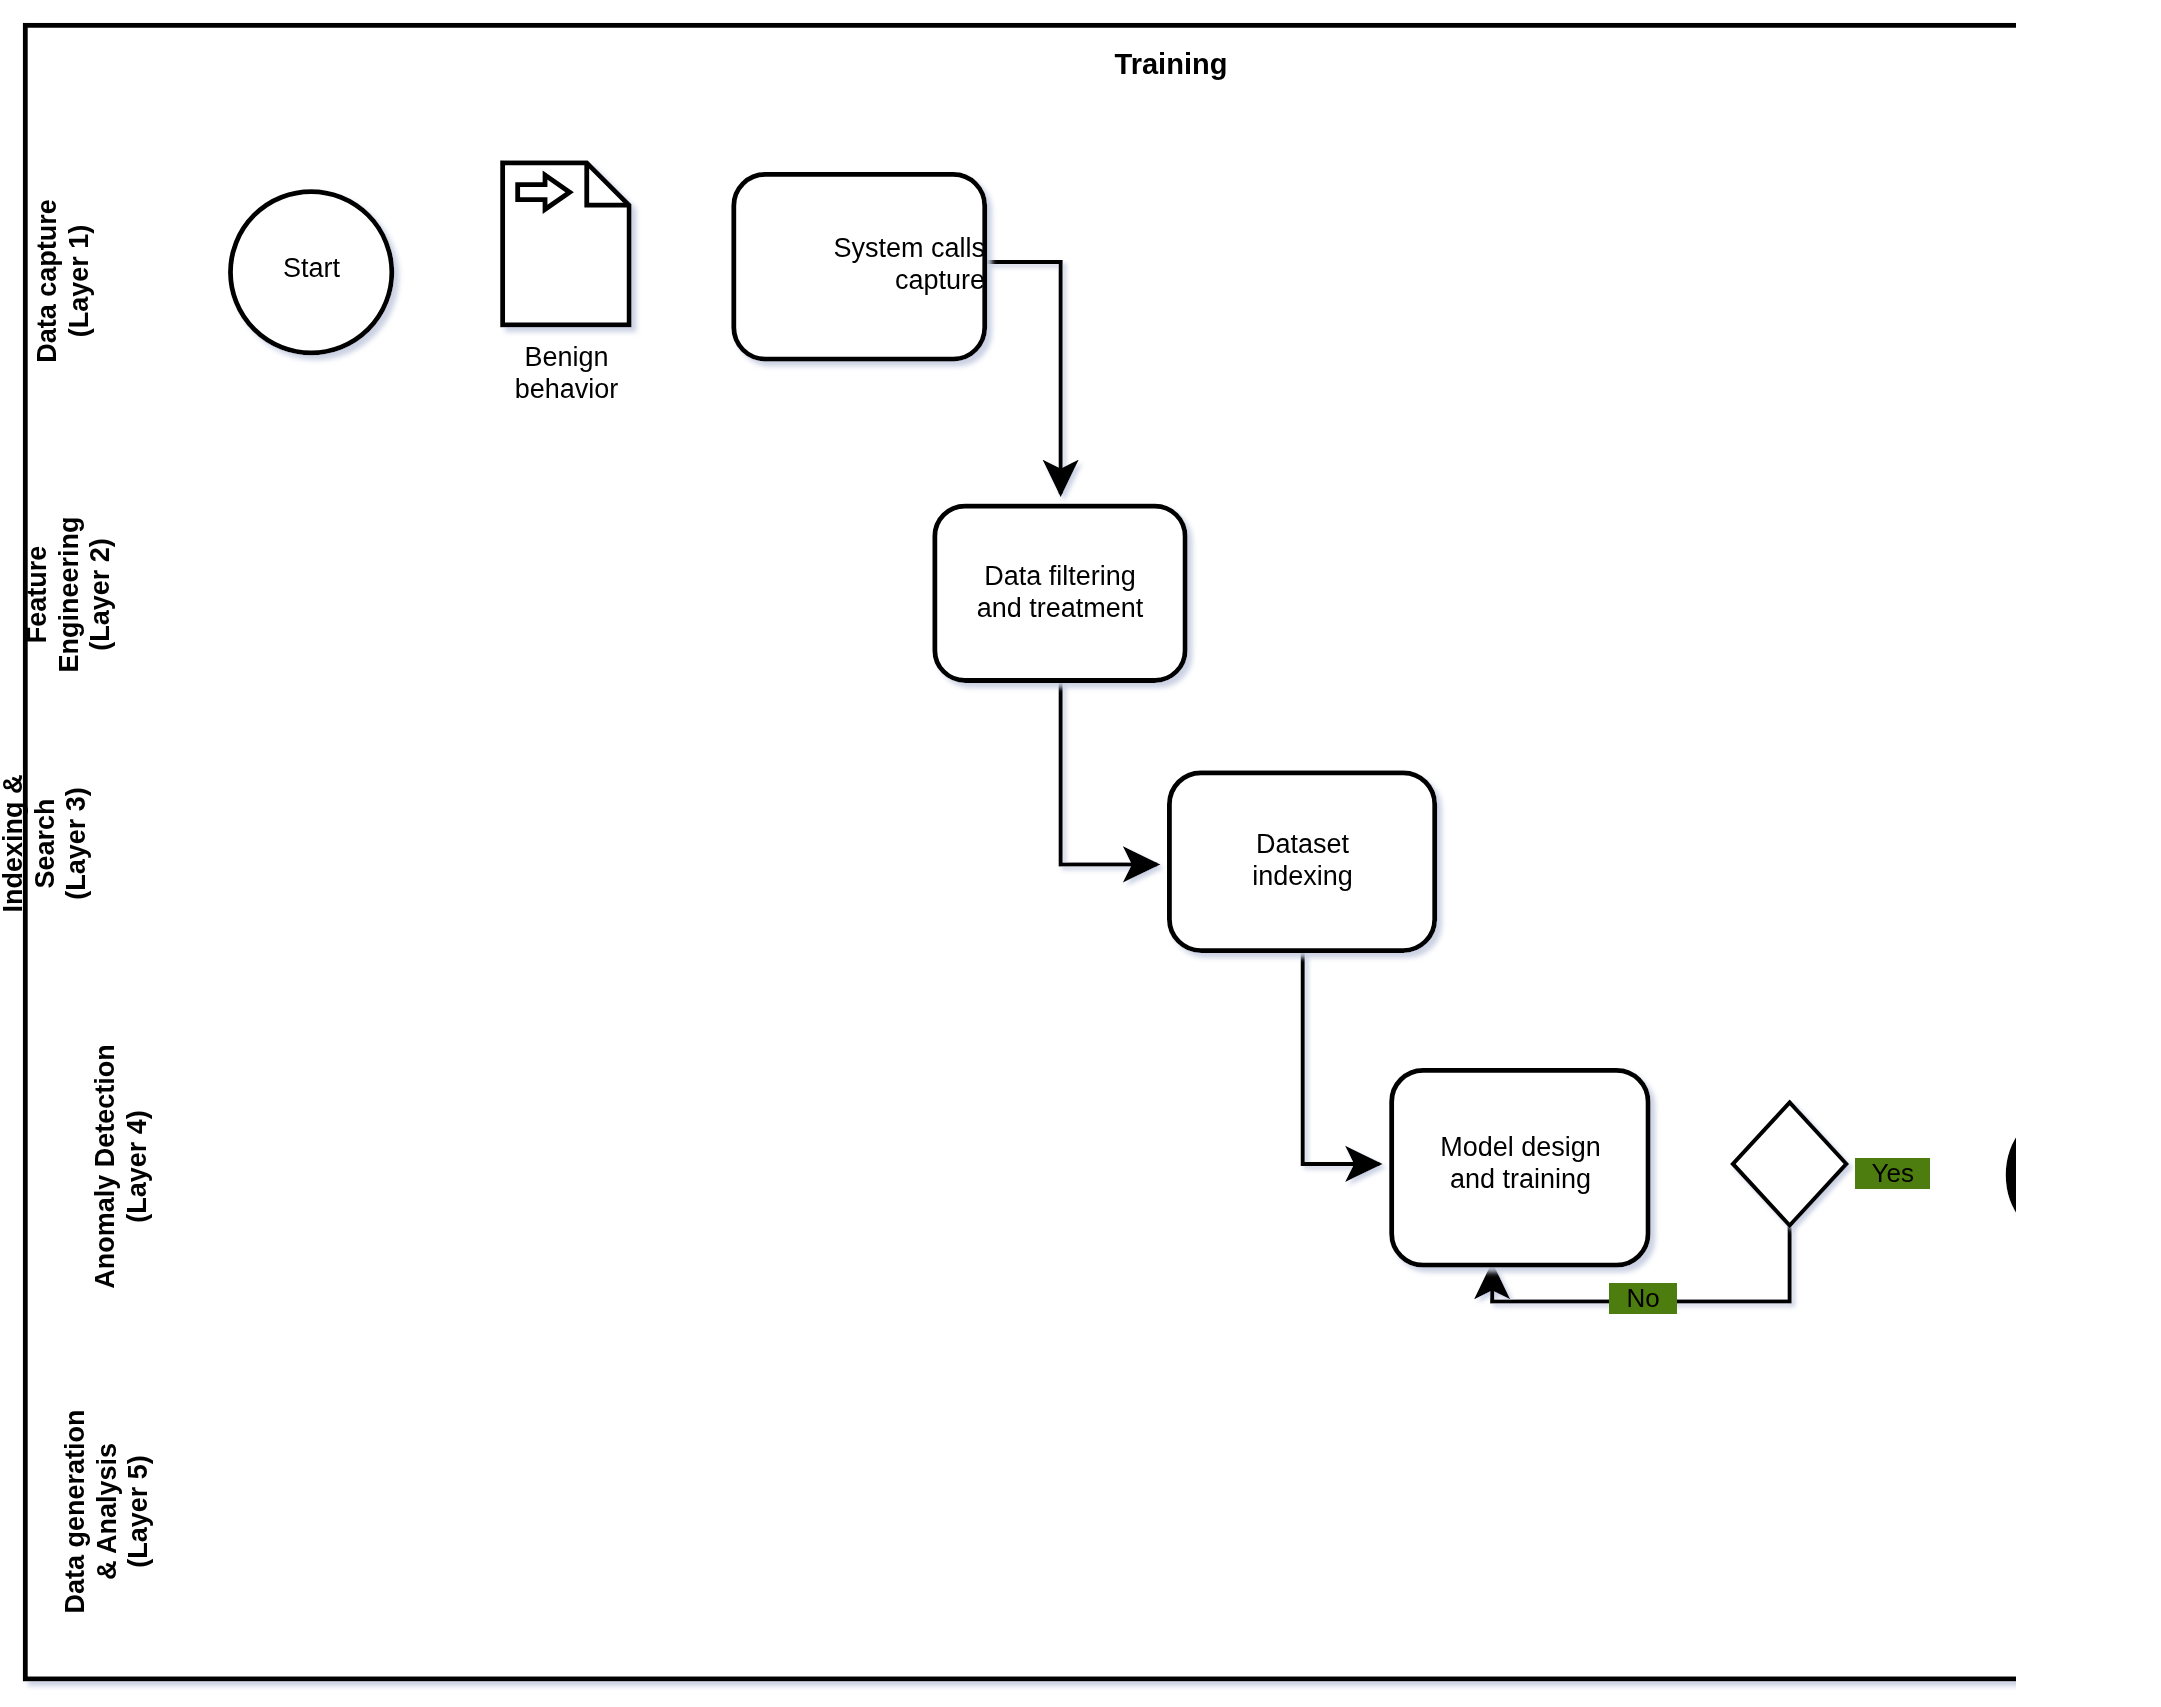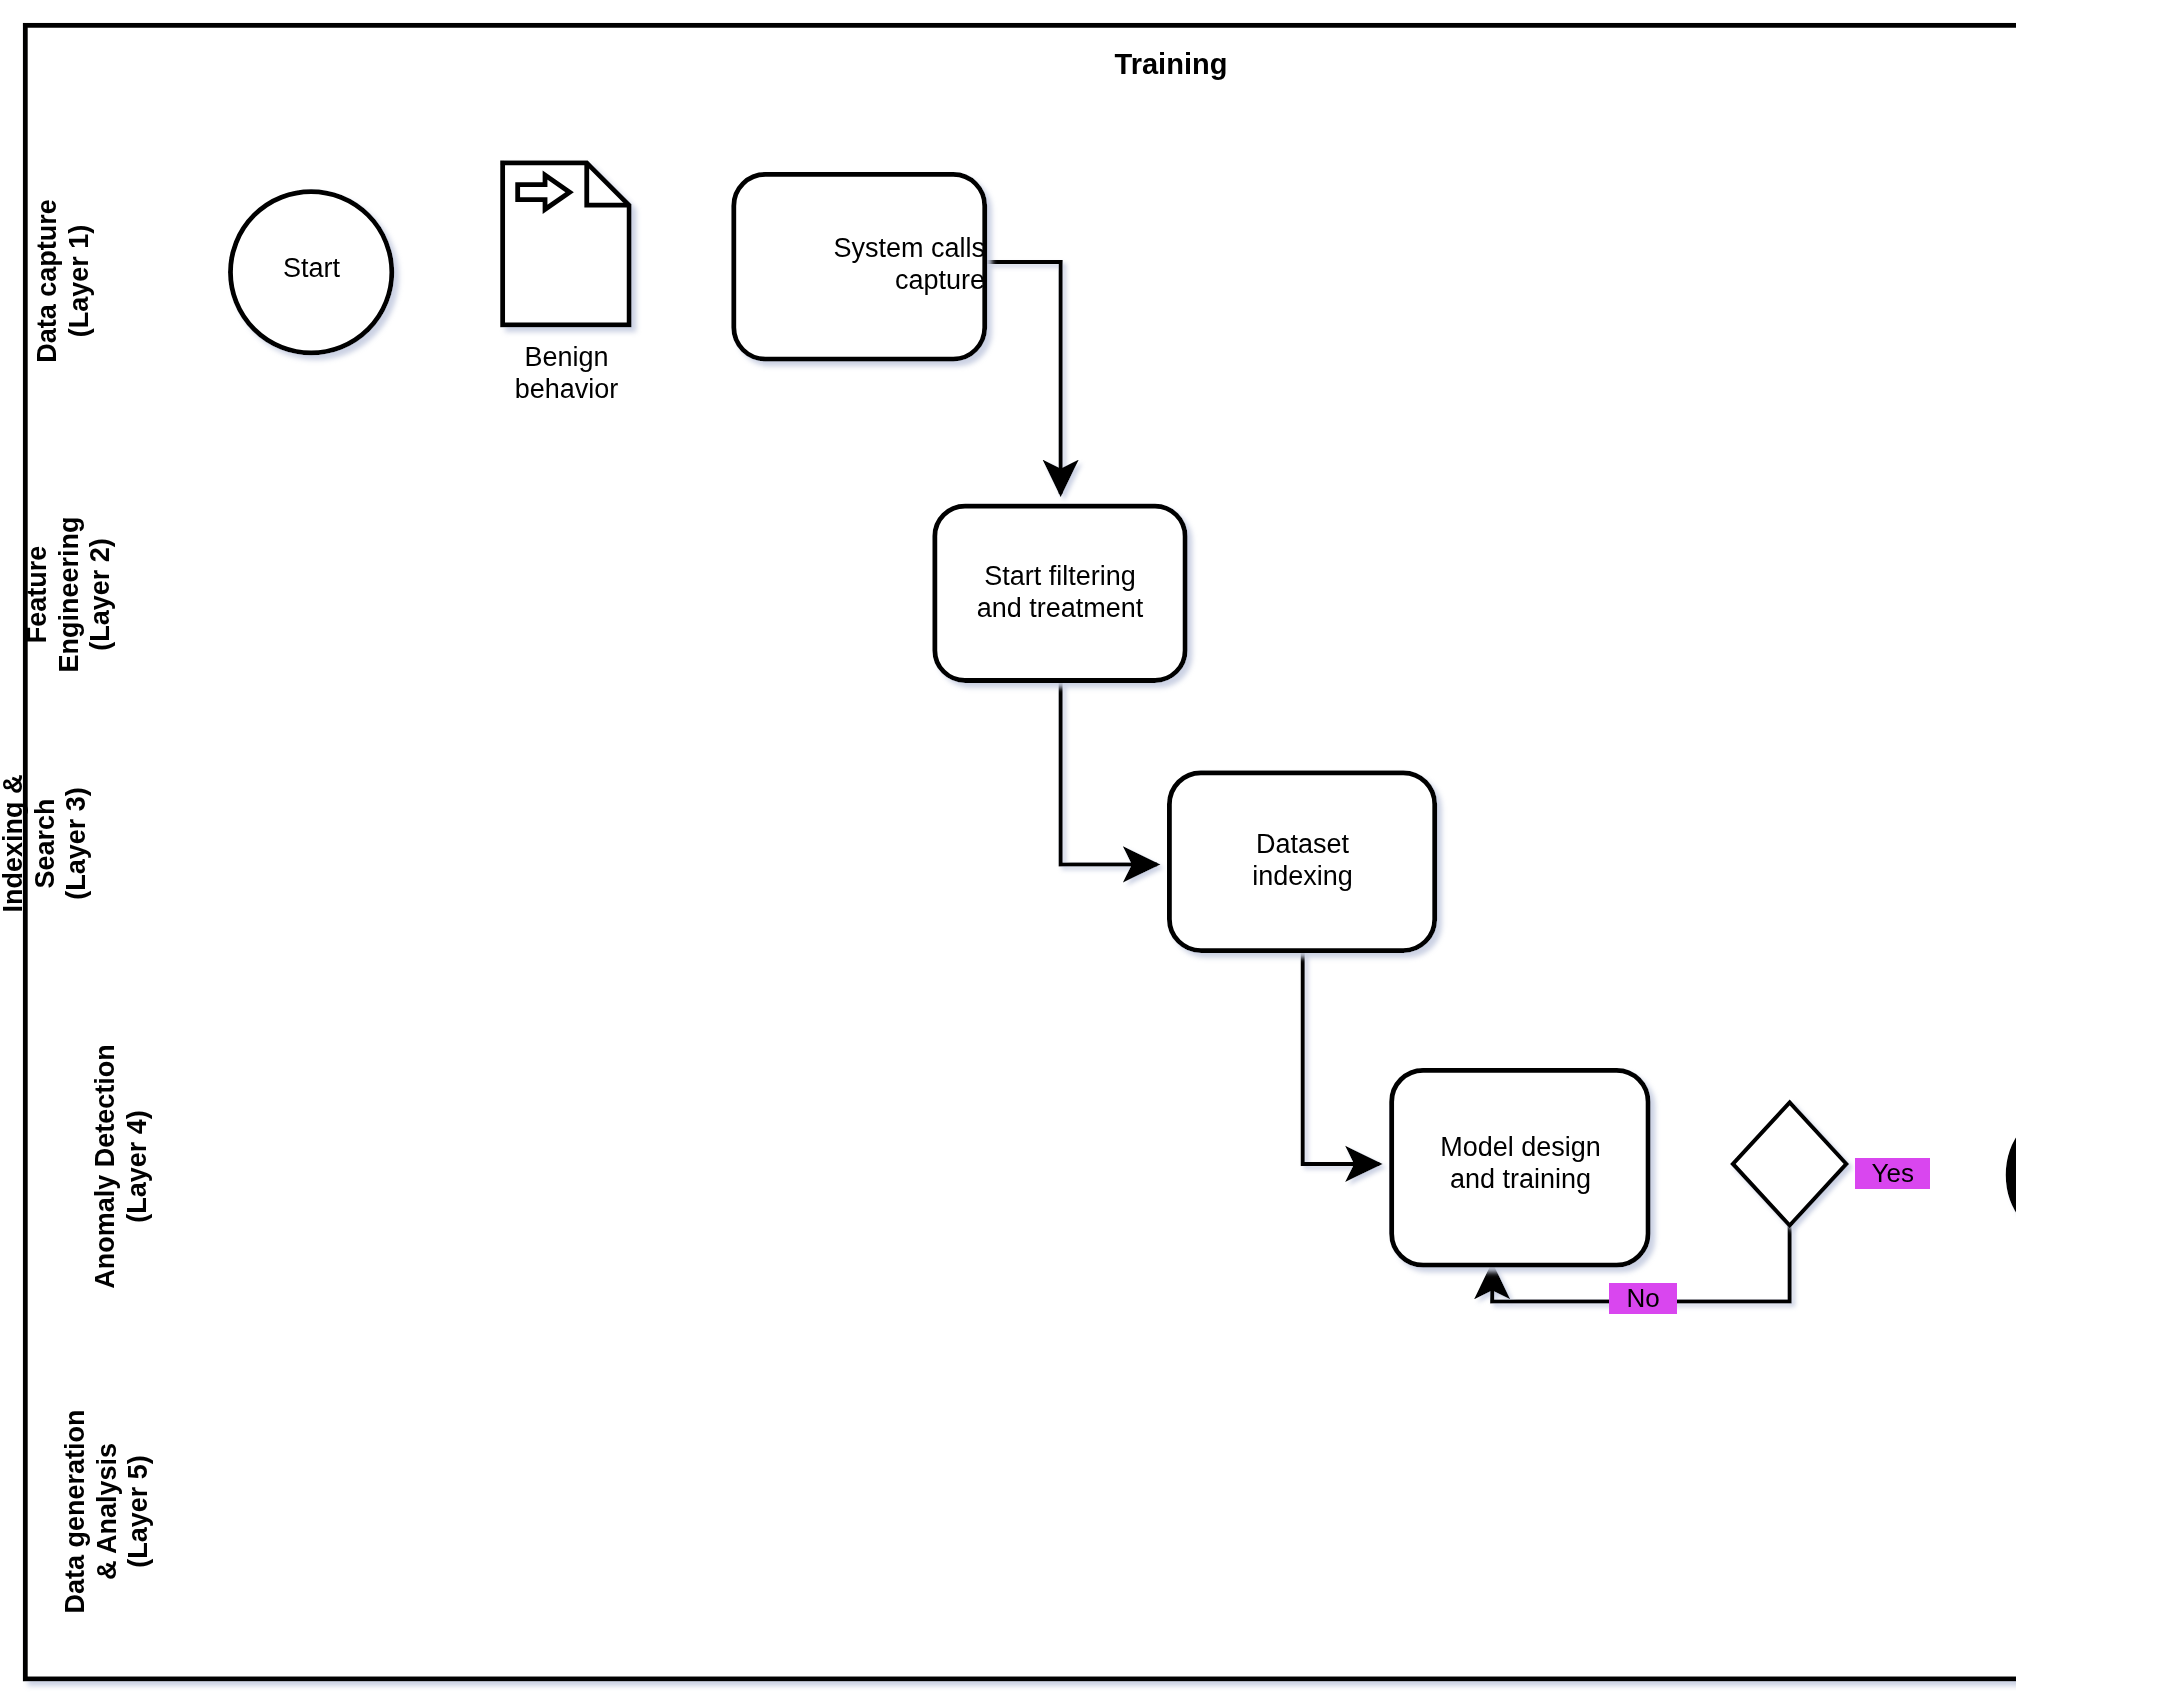--- a/index.html
+++ b/index.html
@@ -14,21 +14,21 @@
   .lbl{
     position:absolute;
     color:#000000;
     font-family:"Liberation Sans", sans-serif;
     text-align:center;
     line-height:1.18;
     white-space:pre-line;
     pointer-events:none;
   }
   .node-text{font-size:27px;}
-  .edge-text{font-size:26px;background:#d946ef;padding:0 2.7px;}
+  .edge-text{font-size:26px;background:#4d7c0f;padding:0 2.7px;}
   .swim-title{font-size:29px;font-weight:bold;}
   .lane-label{
     font-size:27px;font-weight:bold;
     transform-origin:50% 50%;
   }
   .rot{transform:rotate(-90deg);}
 </style>
 </head>
 <body>
 
@@ -121,21 +121,21 @@
 (Layer 5)</div>
 
   <div class="lbl node-text" style="left:231px;top:253px;width:161px;">Start</div>
 
   <div class="lbl node-text" style="left:479px;top:342px;width:175px;">Benign
 behavior</div>
 
   <div class="lbl node-text" style="left:734px;top:233px;width:251px;text-align:right;">System calls
 capture</div>
 
-  <div class="lbl node-text" style="left:930px;top:561px;width:260px;">Start filtering
+  <div class="lbl node-text" style="left:930px;top:561px;width:260px;">Data filtering
 and treatment</div>
 
   <div class="lbl node-text" style="left:1170px;top:829px;width:265px;">Dataset
 indexing</div>
 
   <div class="lbl node-text" style="left:1392px;top:1132px;width:257px;">Model design
 and training</div>
 
 
   <div class="lbl node-text" style="left:2011px;top:1184px;width:137px;margin-top:11px;">End</div>

